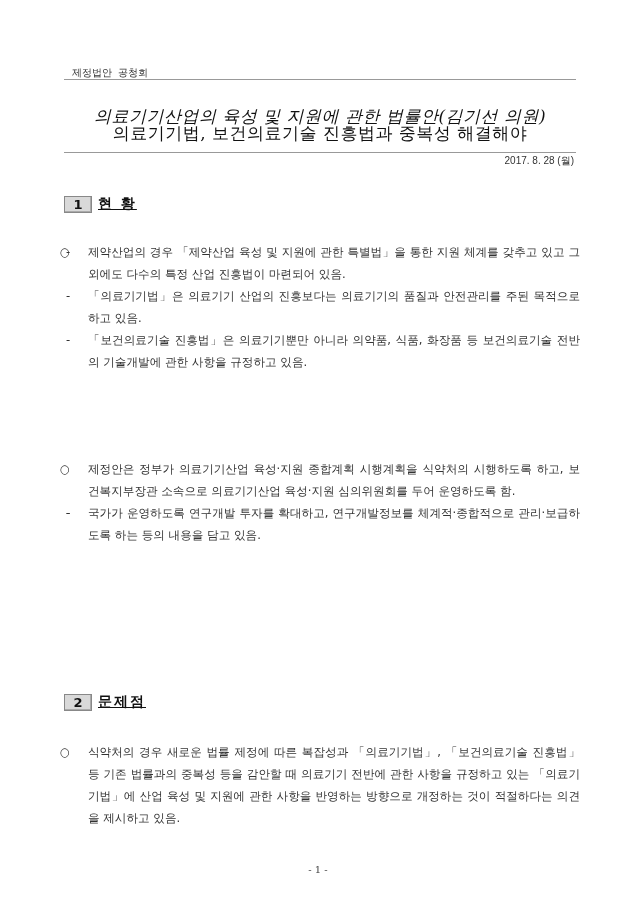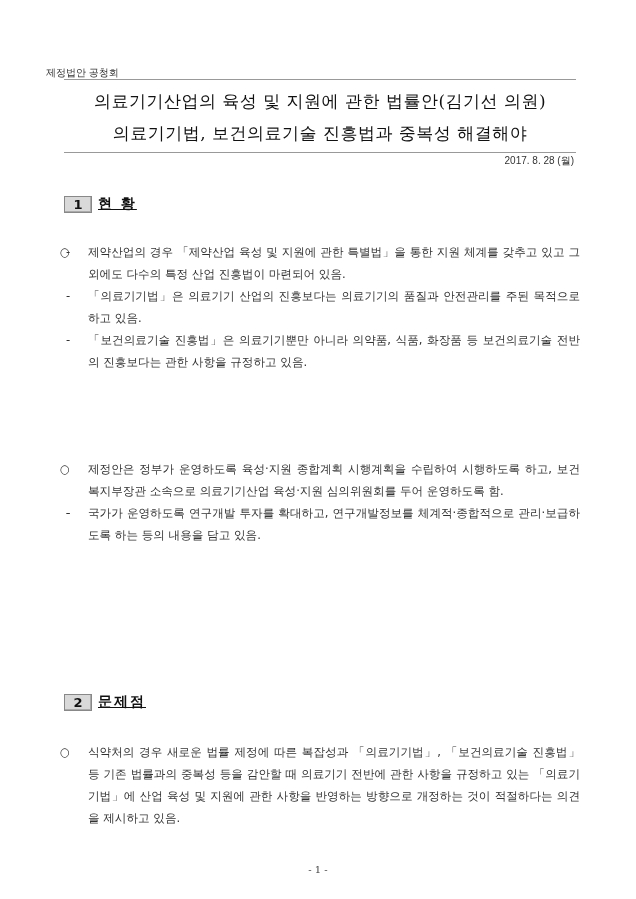--- a/index.html
+++ b/index.html
@@ -1,31 +1,31 @@
 <!DOCTYPE html>
 <html><head>
   <meta charset="utf-8">
   <style>
     html, body { margin: 0; padding: 0; background: #ffffff; }
     body {
       width: 636px; height: 899px; position: relative; overflow: hidden;
       font-family: "DejaVu Serif", "Liberation Serif", serif; color: #222;
     }
     .header-label {
-      position: absolute; left: 46px; top: 66px;
-      font-family: Liberation Sans, sans-serif; font-size: 10px; color: #333;
+      position: absolute; left: 72px; top: 66px;
+      font-family: Liberation Mono, monospace; font-size: 10px; color: #333;
     }
     .rule { position: absolute; left: 64px; width: 512px; height: 1px; background: #999; }
     .rule.top { top: 79px; }
     .rule.bottom { top: 152px; }
     .title {
       position: absolute; left: 64px; width: 512px; text-align: center;
       font-size: 17px; color: #111; letter-spacing: 0.5px;
     }
-    .title.l1 { top: 90px; }
+    .title.l1 { top: 105px; font-style: italic; }
     .title.l2 { top: 122px; }
     .date {
       position: absolute; right: 62px; top: 154px;
       font-family: Liberation Sans, sans-serif; font-size: 10px; color: #333;
     }
     .section-head { position: absolute; left: 64px; display: flex; align-items: center; }
     .section-num {
       width: 26px; height: 15px; background: #d9d9d9; border: 1px solid #888;
       box-shadow: inset -1px -1px 0 #aaa;
       font-family: "DejaVu Sans", sans-serif; font-size: 13px; font-weight: bold;
@@ -71,28 +71,28 @@
     <div class="item dash">
       <span class="marker">-</span>
       <span>제약산업의 경우 「제약산업 육성 및 지원에 관한 특별법」을 통한 지원 체계를 갖추고 있고 그 외에도 다수의 특정 산업 진흥법이 마련되어 있음.</span>
     </div>
     <div class="item dash">
       <span class="marker">-</span>
       <span>「의료기기법」은 의료기기 산업의 진흥보다는 의료기기의 품질과 안전관리를 주된 목적으로 하고 있음.</span>
     </div>
     <div class="item dash">
       <span class="marker">-</span>
-      <span>「보건의료기술 진흥법」은 의료기기뿐만 아니라 의약품, 식품, 화장품 등 보건의료기술 전반의 진흥보다는 관한 사항을 규정하고 있음.</span>
+      <span>「보건의료기술 진흥법」은 의료기기뿐만 아니라 의약품, 식품, 화장품 등 보건의료기술 전반의 기술개발에 관한 사항을 규정하고 있음.</span>
     </div>
   </div>
 
   <div class="para" style="top:458px;">
     <div class="item">
       <span class="marker">○</span>
-      <span>제정안은 정부가 운영하도록 육성·지원 종합계획 시행계획을 수립하여 시행하도록 하고, 보건복지부장관 소속으로 의료기기산업 육성·지원 심의위원회를 두어 운영하도록 함.</span>
+      <span>제정안은 정부가 의료기기산업 육성·지원 종합계획 시행계획을 식약처의 시행하도록 하고, 보건복지부장관 소속으로 의료기기산업 육성·지원 심의위원회를 두어 운영하도록 함.</span>
     </div>
     <div class="item dash">
       <span class="marker">-</span>
     </div>
     <div class="item dash">
       <span class="marker">-</span>
       <span>국가가 운영하도록 연구개발 투자를 확대하고, 연구개발정보를 체계적·종합적으로 관리·보급하도록 하는 등의 내용을 담고 있음.</span>
     </div>
   </div>
 

